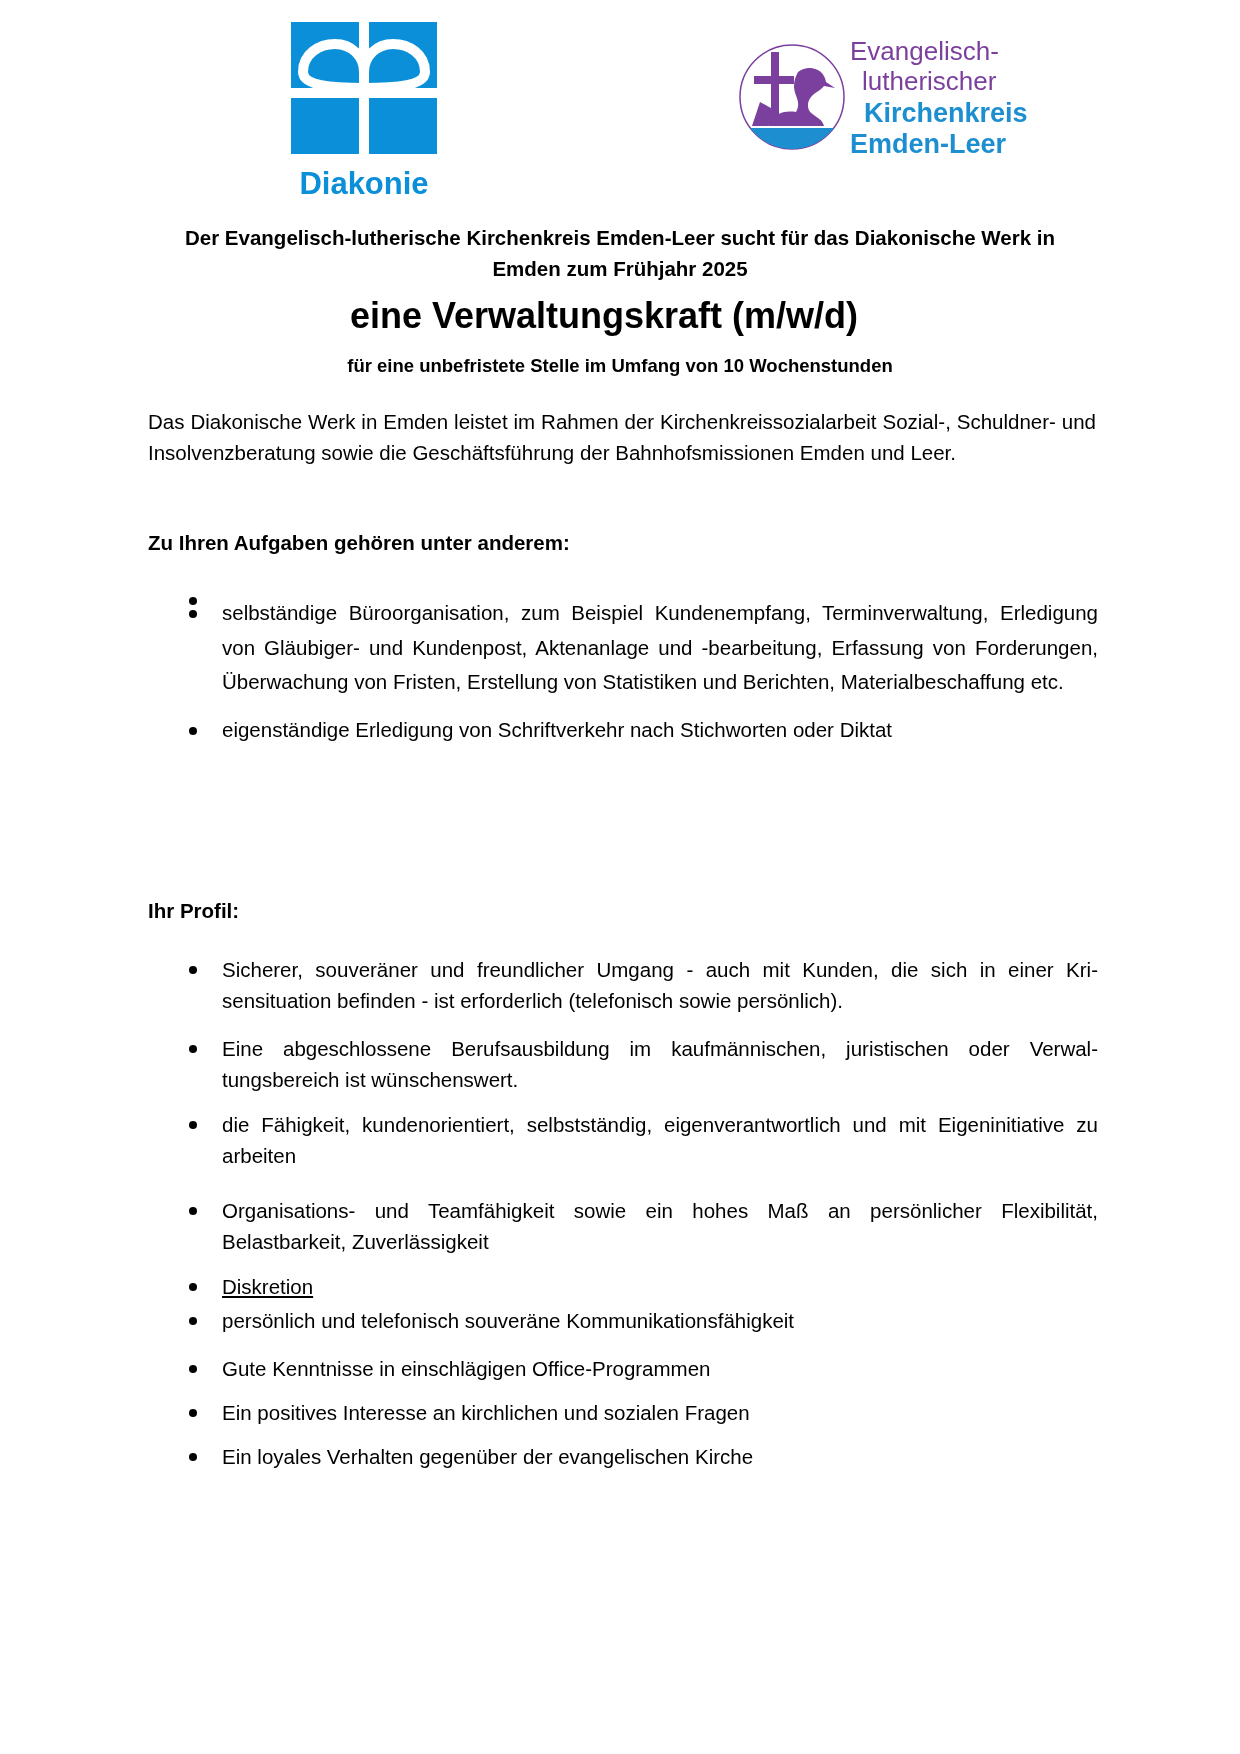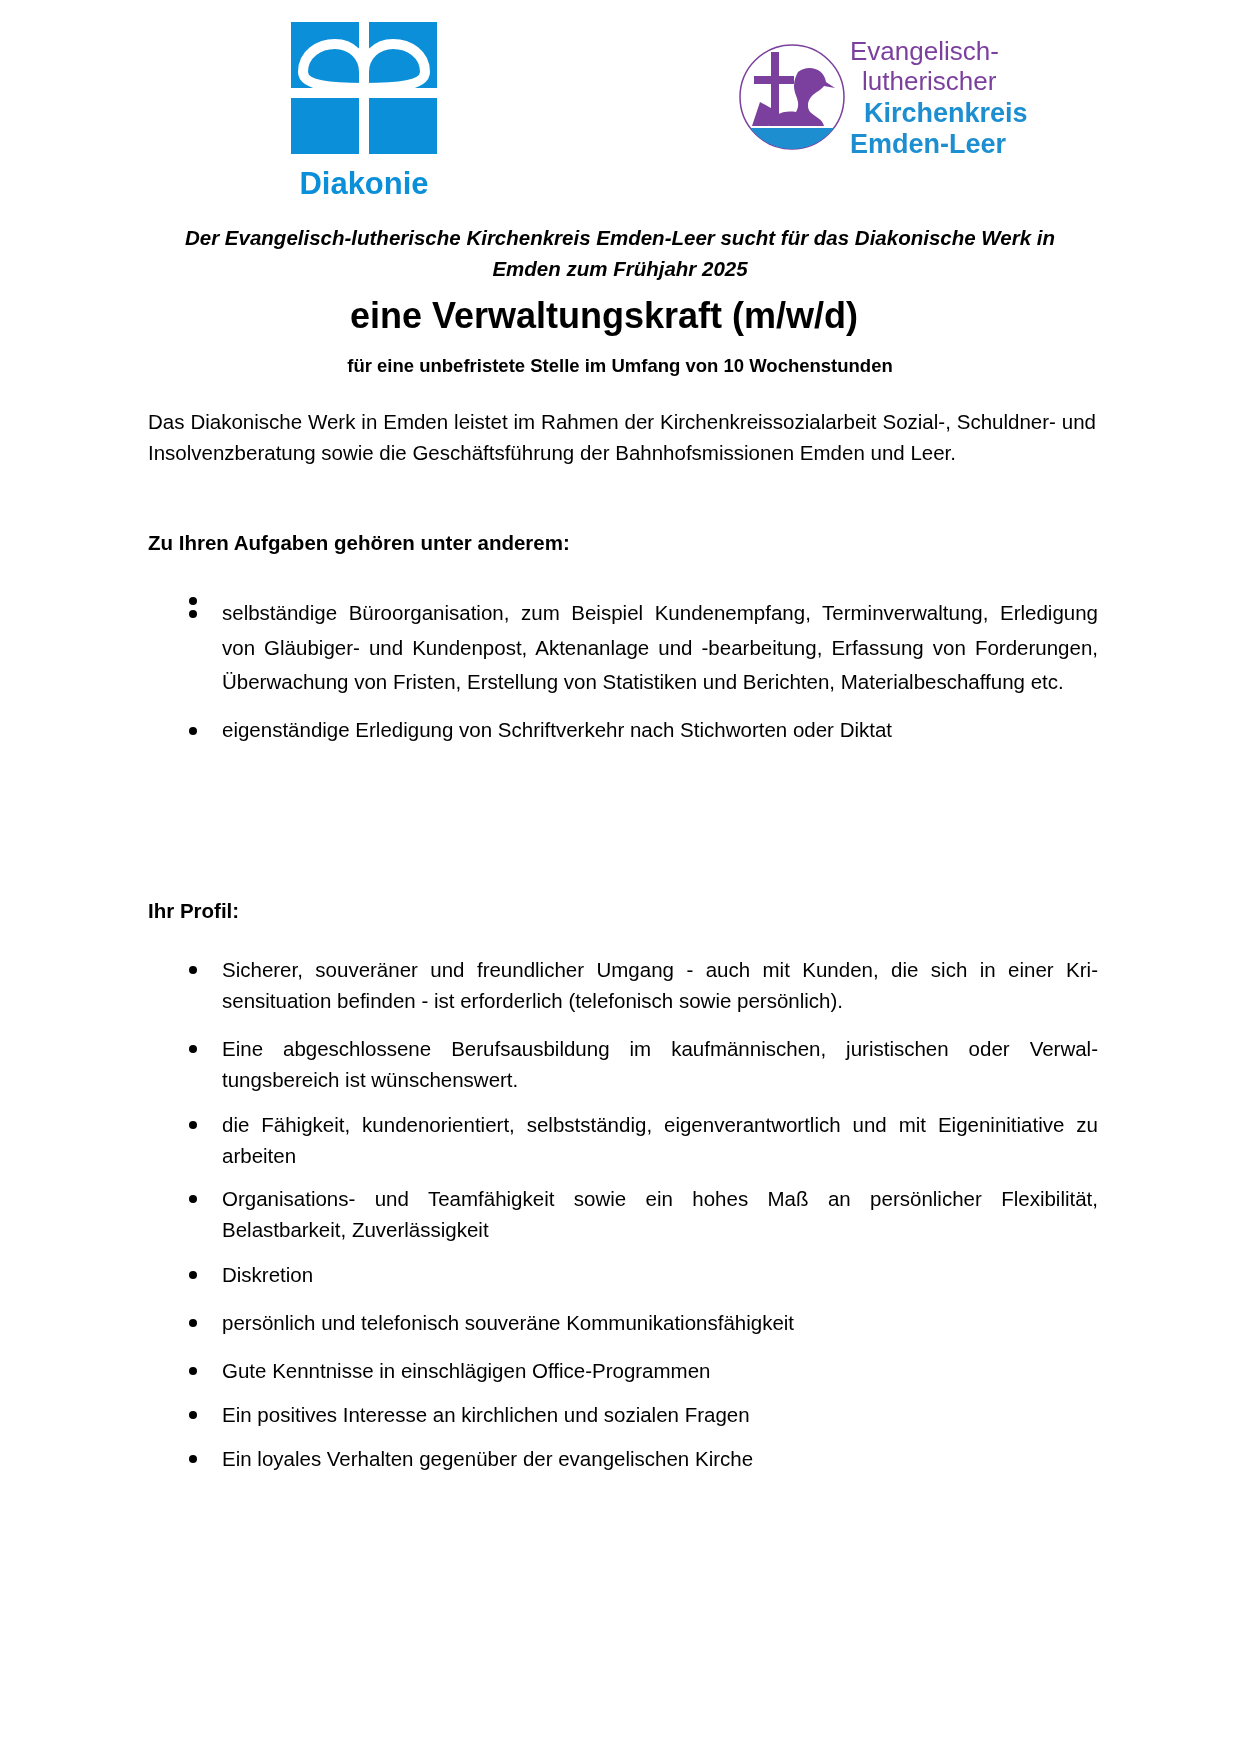--- a/index.html
+++ b/index.html
@@ -11,21 +11,21 @@
   .kk-text { position: absolute; left: 112px; top: 0; font-family: "Liberation Sans", "DejaVu Sans", sans-serif; line-height: 1; }
   .kk-line { display: block; white-space: nowrap; }
   .kk-l1, .kk-l2 { color: #7b3f9e; font-size: 26px; }
   .kk-l1 { margin-top: 4px; }
   .kk-l2 { margin-left: 12px; margin-top: 4px; }
   .kk-l3, .kk-l4 { color: #1d8fd0; font-size: 27px; font-weight: bold; }
   .kk-l3 { margin-left: 14px; margin-top: 6px; }
   .kk-l4 { margin-left: 0px; margin-top: 4px; }
 
   .intro { position: absolute; left: 140px; width: 960px; top: 222px; text-align: center;
-           font-weight: bold; font-size: 20.5px; line-height: 31px; font-style: italic; }
+           font-weight: bold; font-size: 20.5px; line-height: 31px; }
   .job-title { position: absolute; left: 124px; width: 960px; top: 293px; text-align: center;
            font-weight: bold; font-size: 36px; line-height: 46px; }
   .subtitle { position: absolute; left: 140px; width: 960px; top: 353px; text-align: center;
            font-weight: bold; font-size: 18.5px; line-height: 26px; }
 
   .para { position: absolute; left: 148px; width: 948px; top: 406px; text-align: justify;
           font-size: 20.5px; line-height: 31px; }
   .heading { position: absolute; left: 148px; font-weight: bold; font-size: 20.5px; line-height: 28px; }
 
   ul.bullets { position: absolute; left: 148px; width: 950px; margin: 0; padding: 0; list-style: none; }
@@ -92,20 +92,20 @@
   <li style="margin-bottom:13px;"><span class="dot"></span></li>
   <li style="margin-bottom:13px;"><span class="dot"></span><span>selbständige Büroorganisation, zum Beispiel Kundenempfang, Terminverwaltung, Erledigung von Gläubiger- und Kundenpost, Aktenanlage und -bearbeitung, Erfassung von Forderungen, Überwachung von Fristen, Erstellung von Statistiken und Berichten, Materialbeschaffung etc.</span></li>
   <li><span class="dot"></span><span>eigenständige Erledigung von Schriftverkehr nach Stichworten oder Diktat</span></li>
 </ul>
 
 <div class="heading" style="top:897px;">Ihr Profil:</div>
 
 <ul class="bullets profile" style="top:954px;">
   <li style="margin-bottom:14px;"><span class="dot"></span><span>Sicherer, souveräner und freundlicher Umgang - auch mit Kunden, die sich in einer Kri-sensituation befinden - ist erforderlich (telefonisch sowie persönlich).</span></li>
   <li style="margin-bottom:14px;margin-top:17px;"><span class="dot"></span><span>Eine abgeschlossene Berufsausbildung im kaufmännischen, juristischen oder Verwal-tungsbereich ist wünschenswert.</span></li>
-  <li style="margin-bottom:12px;"><span class="dot"></span><span>die Fähigkeit, kundenorientiert, selbstständig, eigenverantwortlich und mit Eigeninitiative zu arbeiten</span></li>
+  <li style="margin-bottom:24px;"><span class="dot"></span><span>die Fähigkeit, kundenorientiert, selbstständig, eigenverantwortlich und mit Eigeninitiative zu arbeiten</span></li>
   <li style="margin-bottom:14px;"><span class="dot"></span><span>Organisations- und Teamfähigkeit sowie ein hohes Maß an persönlicher Flexibilität, Belastbarkeit, Zuverlässigkeit</span></li>
-  <li style="margin-bottom:17px;"><span class="dot"></span><span>Diskretion</span></li>
+  <li style="margin-bottom:3px;text-decoration:underline;"><span class="dot"></span><span>Diskretion</span></li>
   <li style="margin-bottom:17px;"><span class="dot"></span><span>persönlich und telefonisch souveräne Kommunikationsfähigkeit</span></li>
   <li style="margin-bottom:13px;"><span class="dot"></span><span>Gute Kenntnisse in einschlägigen Office-Programmen</span></li>
   <li style="margin-bottom:13px;"><span class="dot"></span><span>Ein positives Interesse an kirchlichen und sozialen Fragen</span></li>
   <li><span class="dot"></span><span>Ein loyales Verhalten gegenüber der evangelischen Kirche</span></li>
 </ul>
 
 </body></html>

